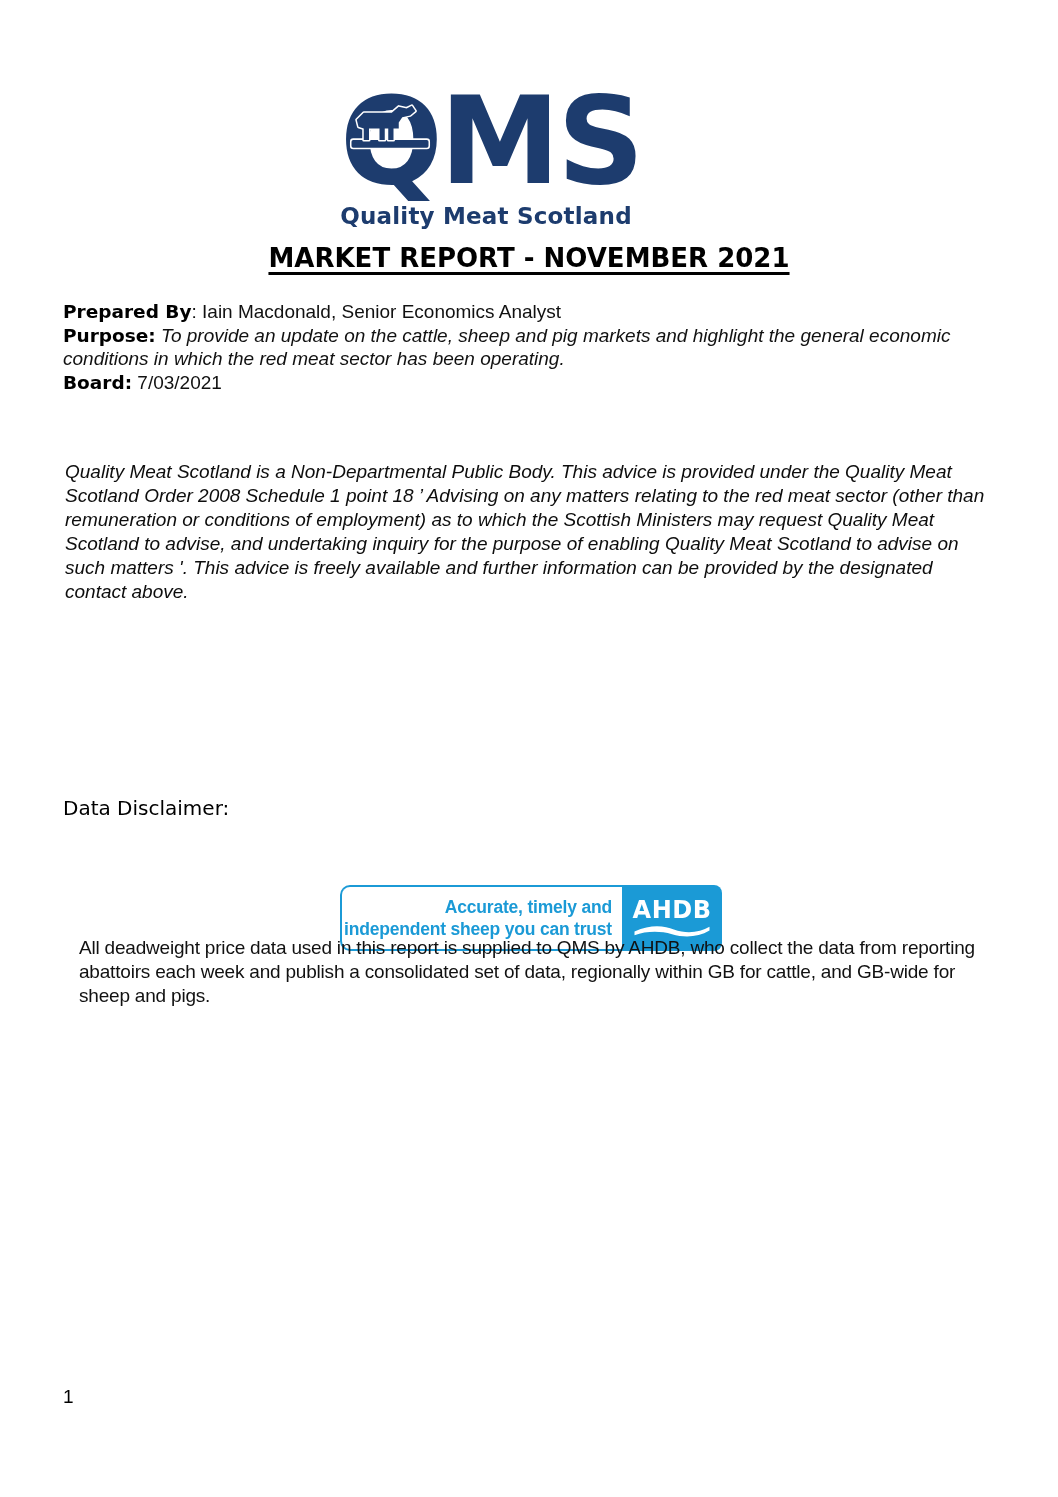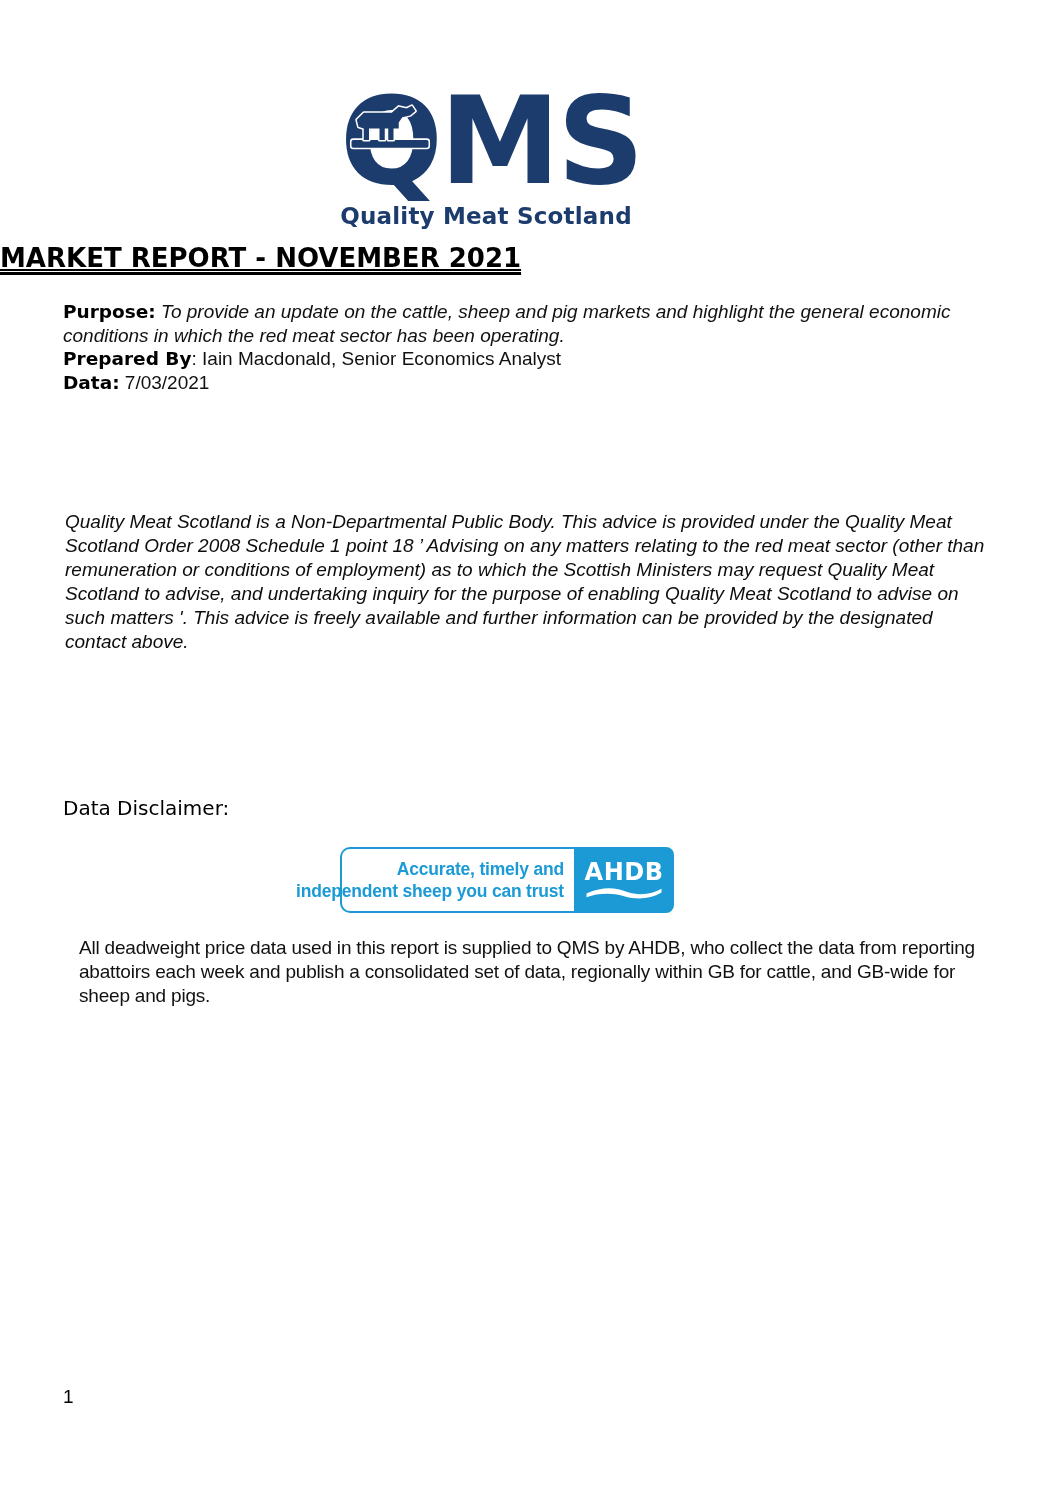--- a/index.html
+++ b/index.html
@@ -51,25 +51,25 @@
     letter-spacing: 0.2px;
     color: #1d3c6e;
   }
 
   
   .report-title {
     position: absolute;
     top: 243px;
     left: 0;
     width: 100%;
+    text-align: center;
     font-family: "DejaVu Sans", sans-serif;
     font-weight: bold;
     font-size: 26px;
     color: #000000;
-    text-decoration: underline;
   }
   .report-title span {
     text-decoration: underline;
     text-decoration-thickness: 3px;
     text-underline-offset: 5px;
   }
 
   
   .meta {
     position: absolute;
@@ -85,21 +85,21 @@
     font-weight: bold;
     font-size: 18.5px;
     color: #000000;
   }
   .italic { font-style: italic; }
   .val { white-space: pre-wrap; }
 
   
   .statutory {
     position: absolute;
-    top: 510px;
+    top: 460px;
     left: 65px;
     width: 932px;
     font-style: italic;
     font-size: 19px;
     line-height: 24px;
     margin: 0;
     color: #0d0d0d;
   }
 
   
@@ -109,23 +109,23 @@
     left: 63px;
     font-family: "DejaVu Sans", sans-serif;
     font-weight: normal;
     font-size: 20px;
     color: #000000;
   }
 
   
   .ahdb-banner {
     position: absolute;
-    top: 847px;
+    top: 885px;
     left: 340px;
-    width: 334px;
+    width: 382px;
     height: 66px;
   }
   .ahdb-white {
     position: absolute;
     left: 0; top: 0;
     width: 288px;
     height: 62px;
     background: #ffffff;
     border: 2px solid #1b9ad6;
     border-right: none;
@@ -206,23 +206,23 @@
       </svg>
     </div>
     <span class="qms-subtitle">Quality Meat Scotland</span>
   </div>
 
   <div class="report-title">
     <span>MARKET REPORT - NOVEMBER 2021</span>
   </div>
 
   <div class="meta">
+    <p><span class="label">Prepared By</span><span class="val">: Iain Macdonald, Senior Economics Analyst</span></p>
     <p><span class="label">Purpose:</span><span class="italic val"> To provide an update on the cattle, sheep and pig markets and highlight the general economic conditions in which the red meat sector has been operating.</span></p>
-    <p><span class="label">Prepared By</span><span class="val">: Iain Macdonald, Senior Economics Analyst</span></p>
-    <p><span class="label">Data:</span><span class="val"> 7/03/2021</span></p>
+    <p><span class="label">Board:</span><span class="val"> 7/03/2021</span></p>
   </div>
 
   <p class="statutory">Quality Meat Scotland is a Non-Departmental Public Body. This advice is provided under the Quality Meat Scotland Order 2008 Schedule 1 point 18 ’ Advising on any matters relating to the red meat sector (other than remuneration or conditions of employment) as to which the Scottish Ministers may request Quality Meat Scotland to advise, and undertaking inquiry for the purpose of enabling Quality Meat Scotland to advise on such matters '. This advice is freely available and further information can be provided by the designated contact above.</p>
 
   <div class="disclaimer-heading">Data Disclaimer:</div>
 
   <div class="ahdb-banner">
     <div class="ahdb-white"></div>
     <div class="ahdb-tagline">
       <div>Accurate, timely and</div>

